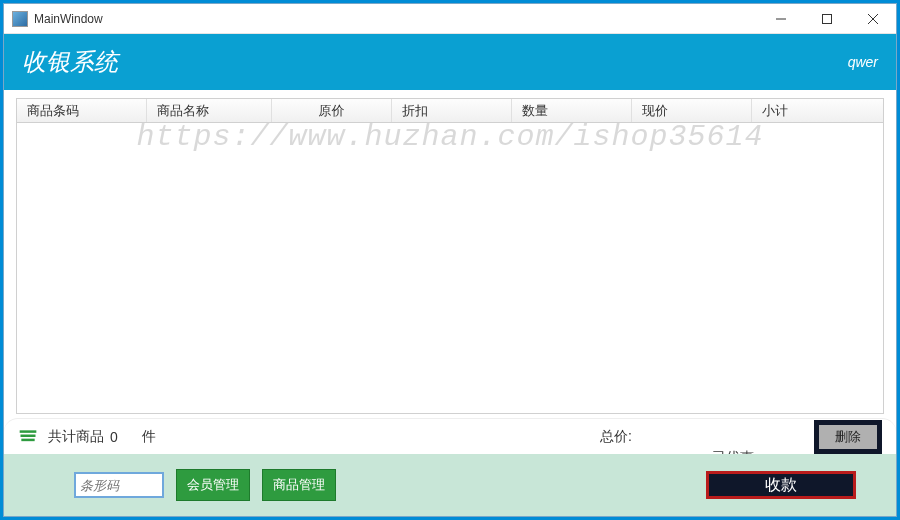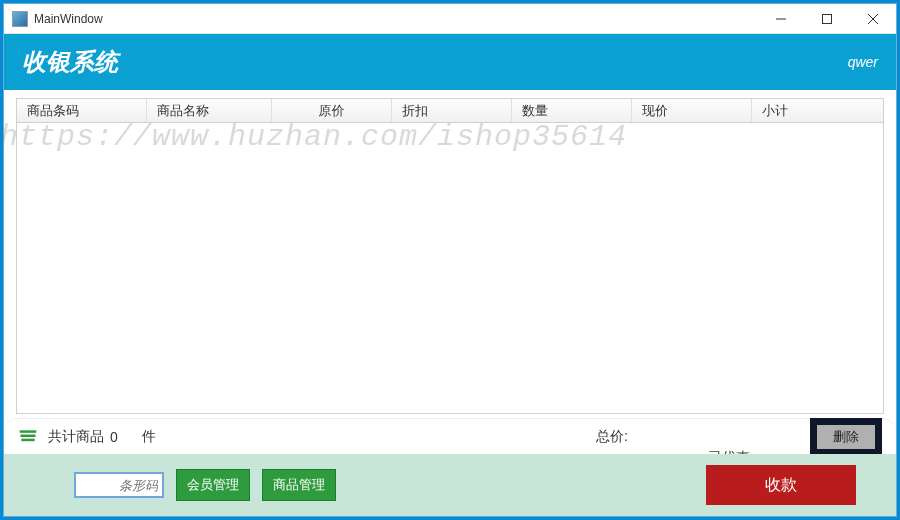--- a/index.html
+++ b/index.html
@@ -3,42 +3,42 @@
 <meta charset="utf-8">
 <style>
   * { box-sizing: border-box; margin: 0; padding: 0; font-family: "Microsoft YaHei", SimSun, sans-serif; }
   body { background: #008cd6; width: 900px; height: 520px; overflow: hidden; padding: 3px; }
   .window { background: #fff; width: 100%; height: 100%; display: flex; flex-direction: column; border: 1px solid #7aa7c7; }
   .titlebar { height: 30px; background: #fff; display: flex; align-items: center; border-bottom: 1px solid #e5e5e5; }
   .titlebar .icon { width: 16px; height: 16px; margin: 0 6px 0 8px; background: linear-gradient(135deg,#6ab0de,#2e6da4); border: 1px solid #999; }
   .titlebar .title { font-size: 12px; color: #333; flex: 1; }
   .titlebar .ctrl { width: 46px; height: 30px; display: flex; align-items: center; justify-content: center; font-size: 14px; color: #333; }
   .header { background: #0aa0d2; color: #fff; height: 56px; display: flex; align-items: center; padding: 0 18px; justify-content: space-between; }
-  .header .app-title { font-size: 24px; font-weight: bold; font-style: italic; }
+  .header .app-title { font-size: 24px; font-weight: normal; font-style: italic; }
   .header .user { font-size: 14px; font-style: italic; }
   .table-wrap { flex: 1; margin: 8px 12px 4px 12px; border: 1px solid #d0d0d0; background: #fff; overflow: hidden; }
   .thead { display: flex; background: linear-gradient(#fdfdfd,#f0f0f0); border-bottom: 1px solid #d0d0d0; height: 24px; }
   .thead .th { font-size: 13px; color: #333; padding: 3px 10px; border-right: 1px solid #e0e0e0; }
   .thead .th:last-child { border-right: none; }
   .th.c0 { flex: 0 0 130px; } .th.c1 { flex: 0 0 125px; } .th.c2 { flex: 0 0 120px; text-align: center; }
   .th.c3 { flex: 0 0 120px; } .th.c4 { flex: 0 0 120px; } .th.c5 { flex: 0 0 120px; }
   .th.c6 { flex: 1; }
   .summary { height: 36px; background: #fff; display: flex; align-items: center; padding: 0 14px; font-size: 14px; color: #333; border-top: 1px solid #eee; border-radius: 14px; }
   .summary .cart-icon { width: 20px; height: 18px; margin-right: 10px; }
   .summary .sp { display: inline-block; }
   .summary .gap { flex: 1; }
   .summary .lbl-total { margin-right: 80px; }
   .summary .lbl-disc { margin-right: 60px; margin-top: 42px; }
-  .btn-del { background: #b0b0b0; border: 7px solid #0f172a; color: #222; font-size: 13px; padding: 3px 16px; cursor: pointer; }
+  .btn-del { background: #b0b0b0; border: 5px solid #0f172a; color: #222; font-size: 13px; padding: 3px 16px; cursor: pointer; }
   .action-bar { background: #c8e6d7; height: 62px; display: flex; align-items: center; padding: 0 40px 0 70px; gap: 12px; }
-  .barcode-input { width: 90px; height: 26px; border: 2px solid #6fa8dc; font-size: 13px; padding: 0 4px; font-style: italic; color: #aaa; background: #fff; text-align: right; }
+  .barcode-input { width: 90px; height: 26px; border: 2px solid #6fa8dc; font-size: 13px; padding: 0 4px; font-style: italic; color: #aaa; background: #fff; }
   .btn-green { background: #2e9b3f; color: #fff; border: 1px solid #1e7a2c; font-size: 13px; padding: 6px 10px; cursor: pointer; }
   .action-bar .spacer { flex: 1; }
-  .btn-pay { background: #b91c1c; color: #fff; border: 3px solid #b91c1c; font-size: 16px; width: 150px; height: 40px; cursor: pointer; }
-  .watermark { position: absolute; top: 120px; left: 0; width: 900px; text-align: left; font-size: 30px; color: rgba(120,120,120,0.28); font-family: "Courier New", monospace; font-style: italic; pointer-events: none; letter-spacing: 1px; }
+  .btn-pay { background: #0f172a; color: #fff; border: 3px solid #b91c1c; font-size: 16px; width: 150px; height: 28px; cursor: pointer; }
+  .watermark { position: absolute; top: 120px; left: 0; width: 900px; text-align: center; font-size: 30px; color: rgba(120,120,120,0.28); font-family: "Courier New", monospace; font-style: italic; pointer-events: none; letter-spacing: 1px; }
 </style>
 </head>
 <body>
 
 <div class="window">
 
   <div class="titlebar">
     <div class="icon"></div>
     <div class="title">MainWindow</div>
     <div class="ctrl">

